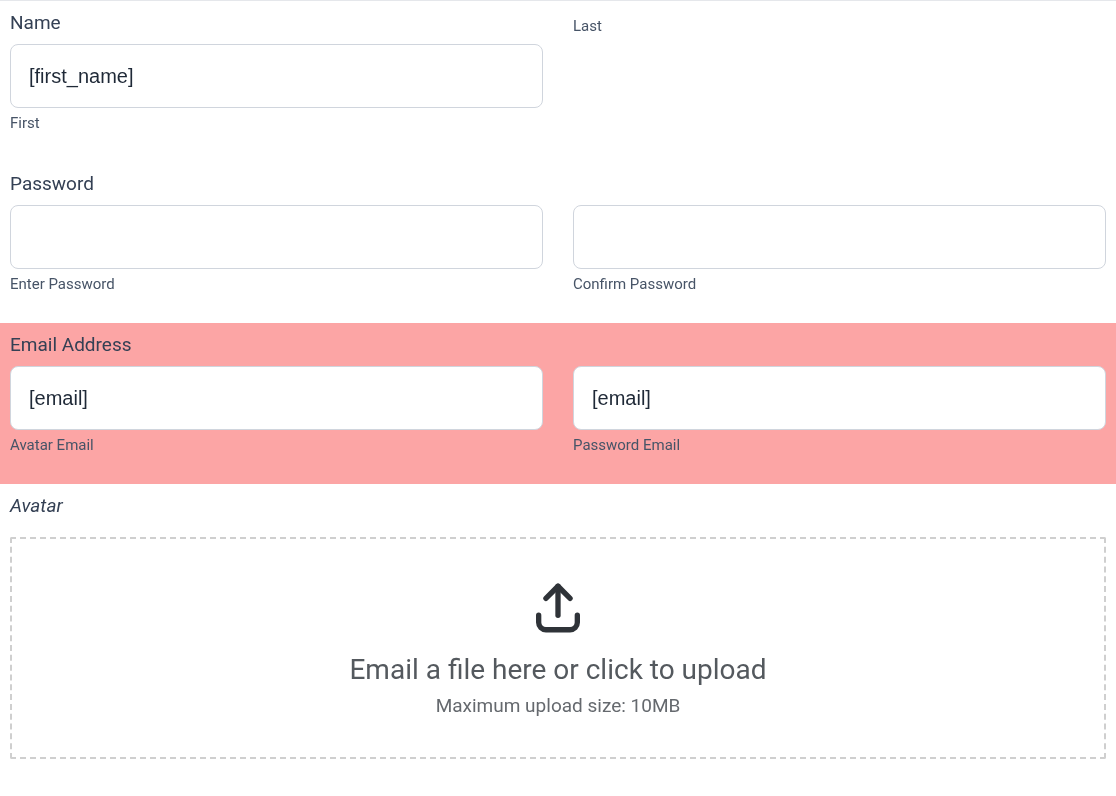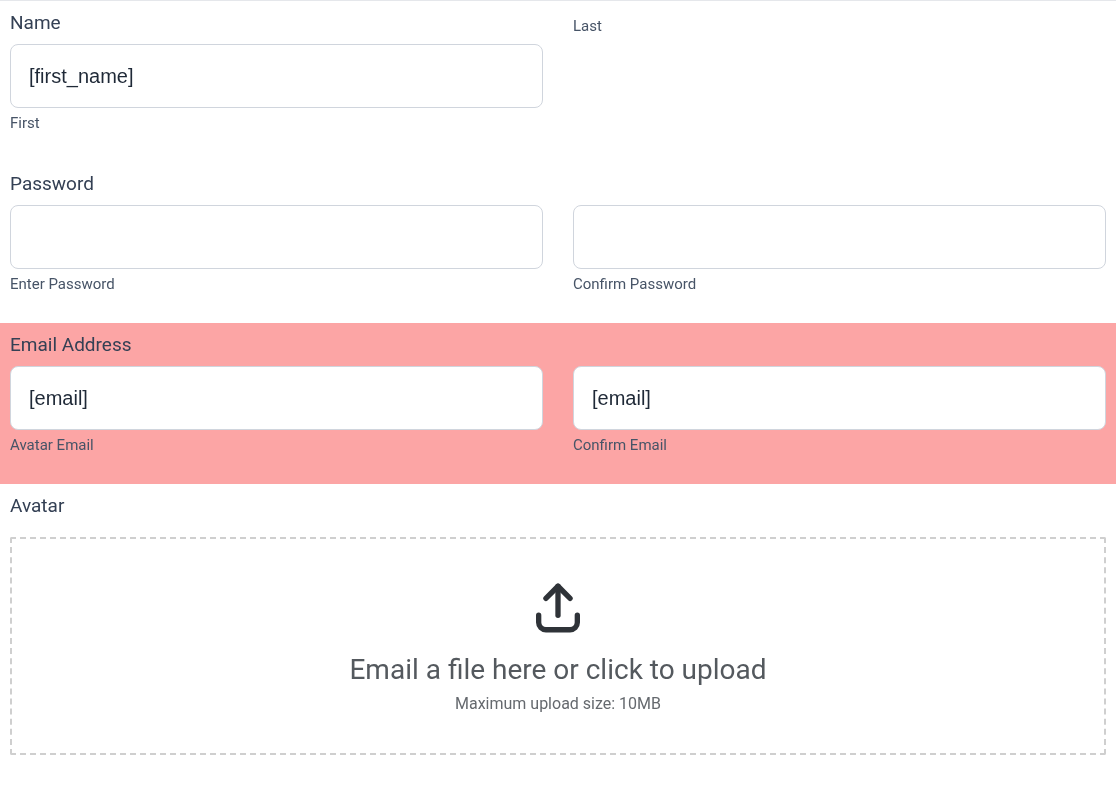--- a/index.html
+++ b/index.html
@@ -55,20 +55,21 @@
       margin-top: 6px;
     }
     .avatar-section {
       padding: 10px 10px 30px 10px;
     }
     .avatar-label {
       font-size: 19px;
       color: #344054;
       margin-bottom: 20px;
       font-weight: 400;
+      font-style: italic;
     }
     .dropzone {
       border: 2px dashed #cfcfcf;
       border-radius: 2px;
       width: 100%;
       padding: 40px 20px 40px 20px;
       display: flex;
       flex-direction: column;
       align-items: center;
       justify-content: center;
@@ -76,21 +77,21 @@
     }
     .dropzone .icon-wrap {
       margin-bottom: 12px;
     }
     .dropzone .drop-title {
       font-size: 28px;
       color: #54595e;
       margin-bottom: 8px;
     }
     .dropzone .drop-sub {
-      font-size: 16px;
+      font-size: 19px;
       color: #65696e;
     }
   </style>
 </head>
 <body>
 
 <div class="section">
   <div class="row">
     <div class="col">
       <div class="field-label">Name</div>
@@ -121,21 +122,21 @@
 <div class="section alt" style="border-top:none;">
   <div class="row">
     <div class="col">
       <div class="field-label">Email Address</div>
       <input class="input" type="text" value="[email]" style="">
       <div class="sublabel">Avatar Email</div>
     </div>
     <div class="col">
       <div class="field-label">&nbsp;</div>
       <input class="input" type="text" value="[email]" style="">
-      <div class="sublabel">Confirm Email</div>
+      <div class="sublabel">Password Email</div>
     </div>
   </div>
 </div>
 
 <div class="avatar-section">
   <div class="avatar-label">Avatar</div>
   <div class="dropzone">
     <div class="icon-wrap">
       <svg width="58" height="58" viewBox="0 0 24 24" fill="none" stroke="#2f3338" stroke-width="2.2" stroke-linecap="round" stroke-linejoin="round">
         <path d="M12 15V3"></path>

